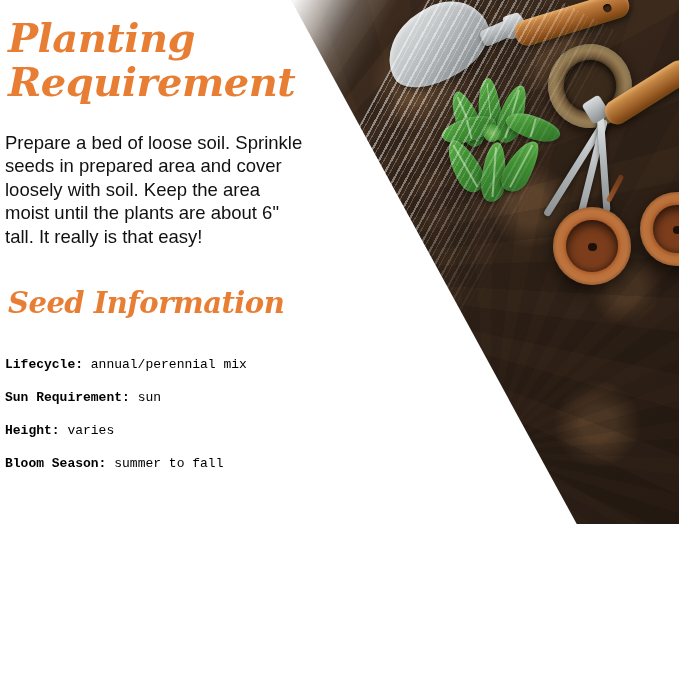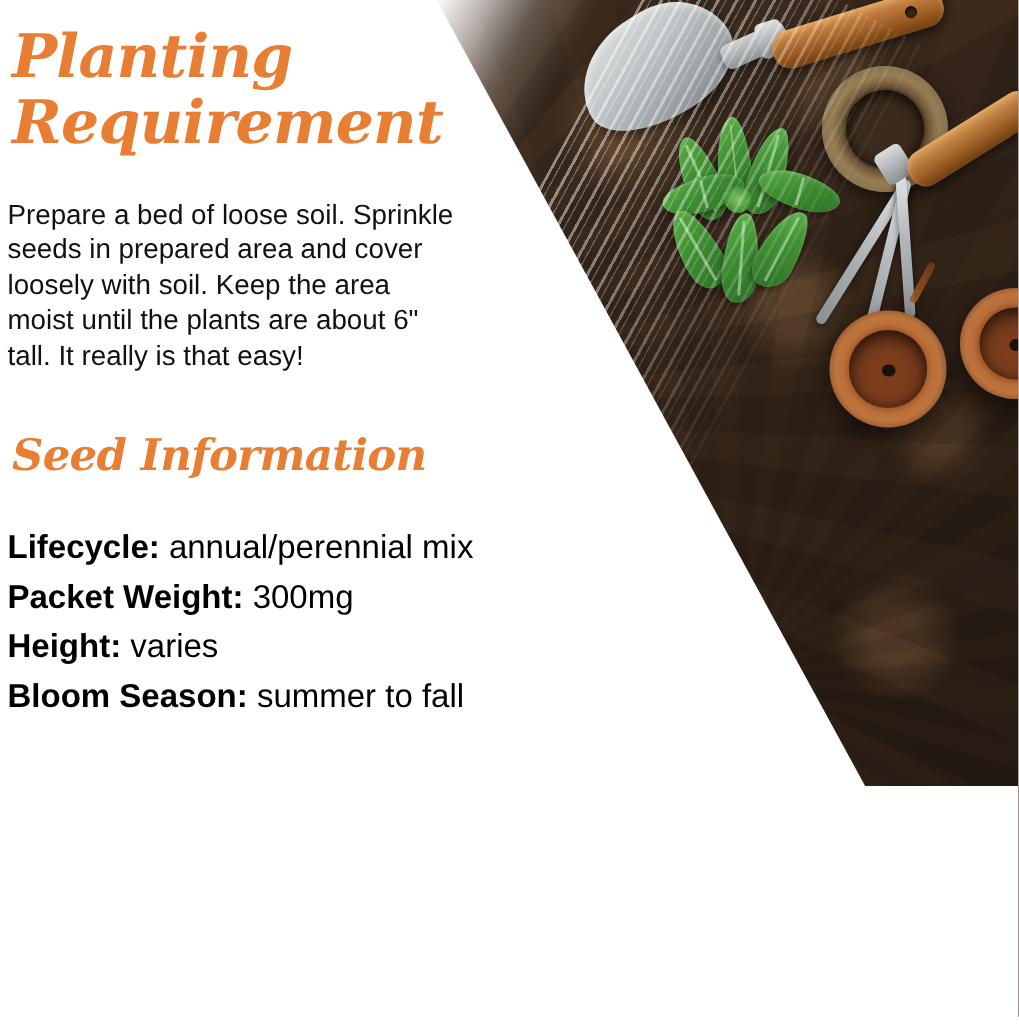--- a/index.html
+++ b/index.html
@@ -191,22 +191,22 @@
 
   .body-copy{
     position:absolute;left:5px;top:112px;width:352px;
     font-size:18.5px;line-height:23.5px;color:#111;
     font-family:"Liberation Sans", sans-serif;
     white-space:pre-line;
   }
 
   .spec-list{position:absolute;left:5px;top:348px;width:380px;}
   .spec-row{
-    font-size:22px;line-height:33px;color:#000;
-    font-family:Liberation Sans, sans-serif;
+    font-size:13px;line-height:33px;color:#000;
+    font-family:Liberation Mono, monospace;
     white-space:nowrap;
   }
   .spec-label{font-weight:700;}
   .spec-value{font-weight:400;}
 </style>
 </head>
 <body>
 
 <div class="page">
 
@@ -255,19 +255,19 @@
     <p class="body-copy">Prepare a bed of loose soil. Sprinkle
 seeds in prepared area and cover
 loosely with soil. Keep the area
 moist until the plants are about 6"
 tall. It really is that easy!</p>
 
     <div class="headline h-seedinfo">Seed Information</div>
 
     <div class="spec-list">
         <div class="spec-row"><span class="spec-label">Lifecycle:</span><span class="spec-value"> annual/perennial mix</span></div>
-        <div class="spec-row"><span class="spec-label">Packet Weight:</span><span class="spec-value"> 300mg</span></div>
+        <div class="spec-row"><span class="spec-label">Sun Requirement:</span><span class="spec-value"> sun</span></div>
         <div class="spec-row"><span class="spec-label">Height:</span><span class="spec-value"> varies</span></div>
         <div class="spec-row"><span class="spec-label">Bloom Season:</span><span class="spec-value"> summer to fall</span></div>
       </div>
 
   </div>
 </div>
 
 </body></html>

